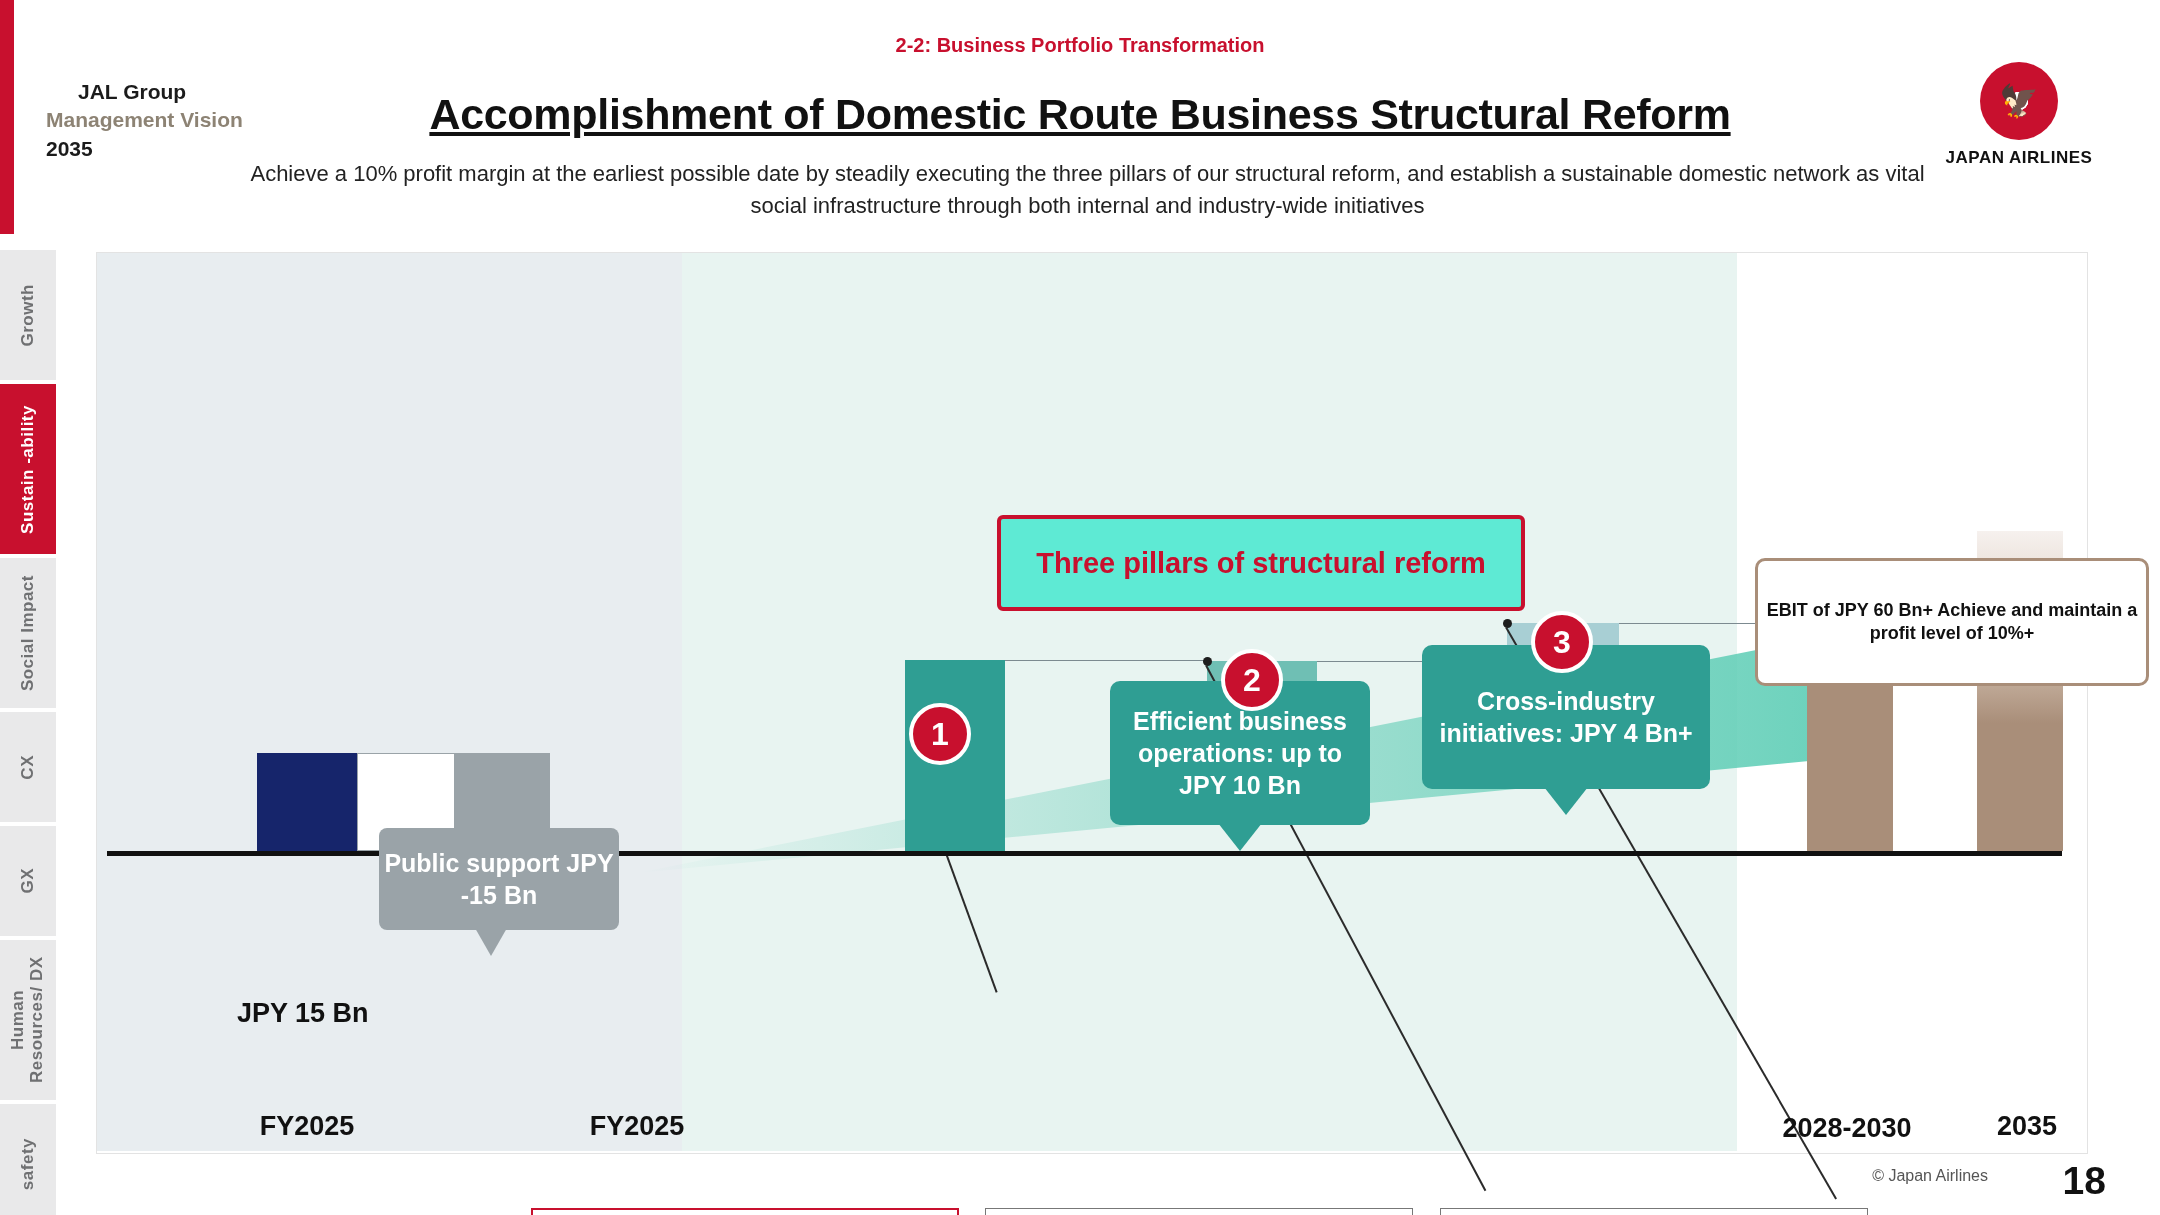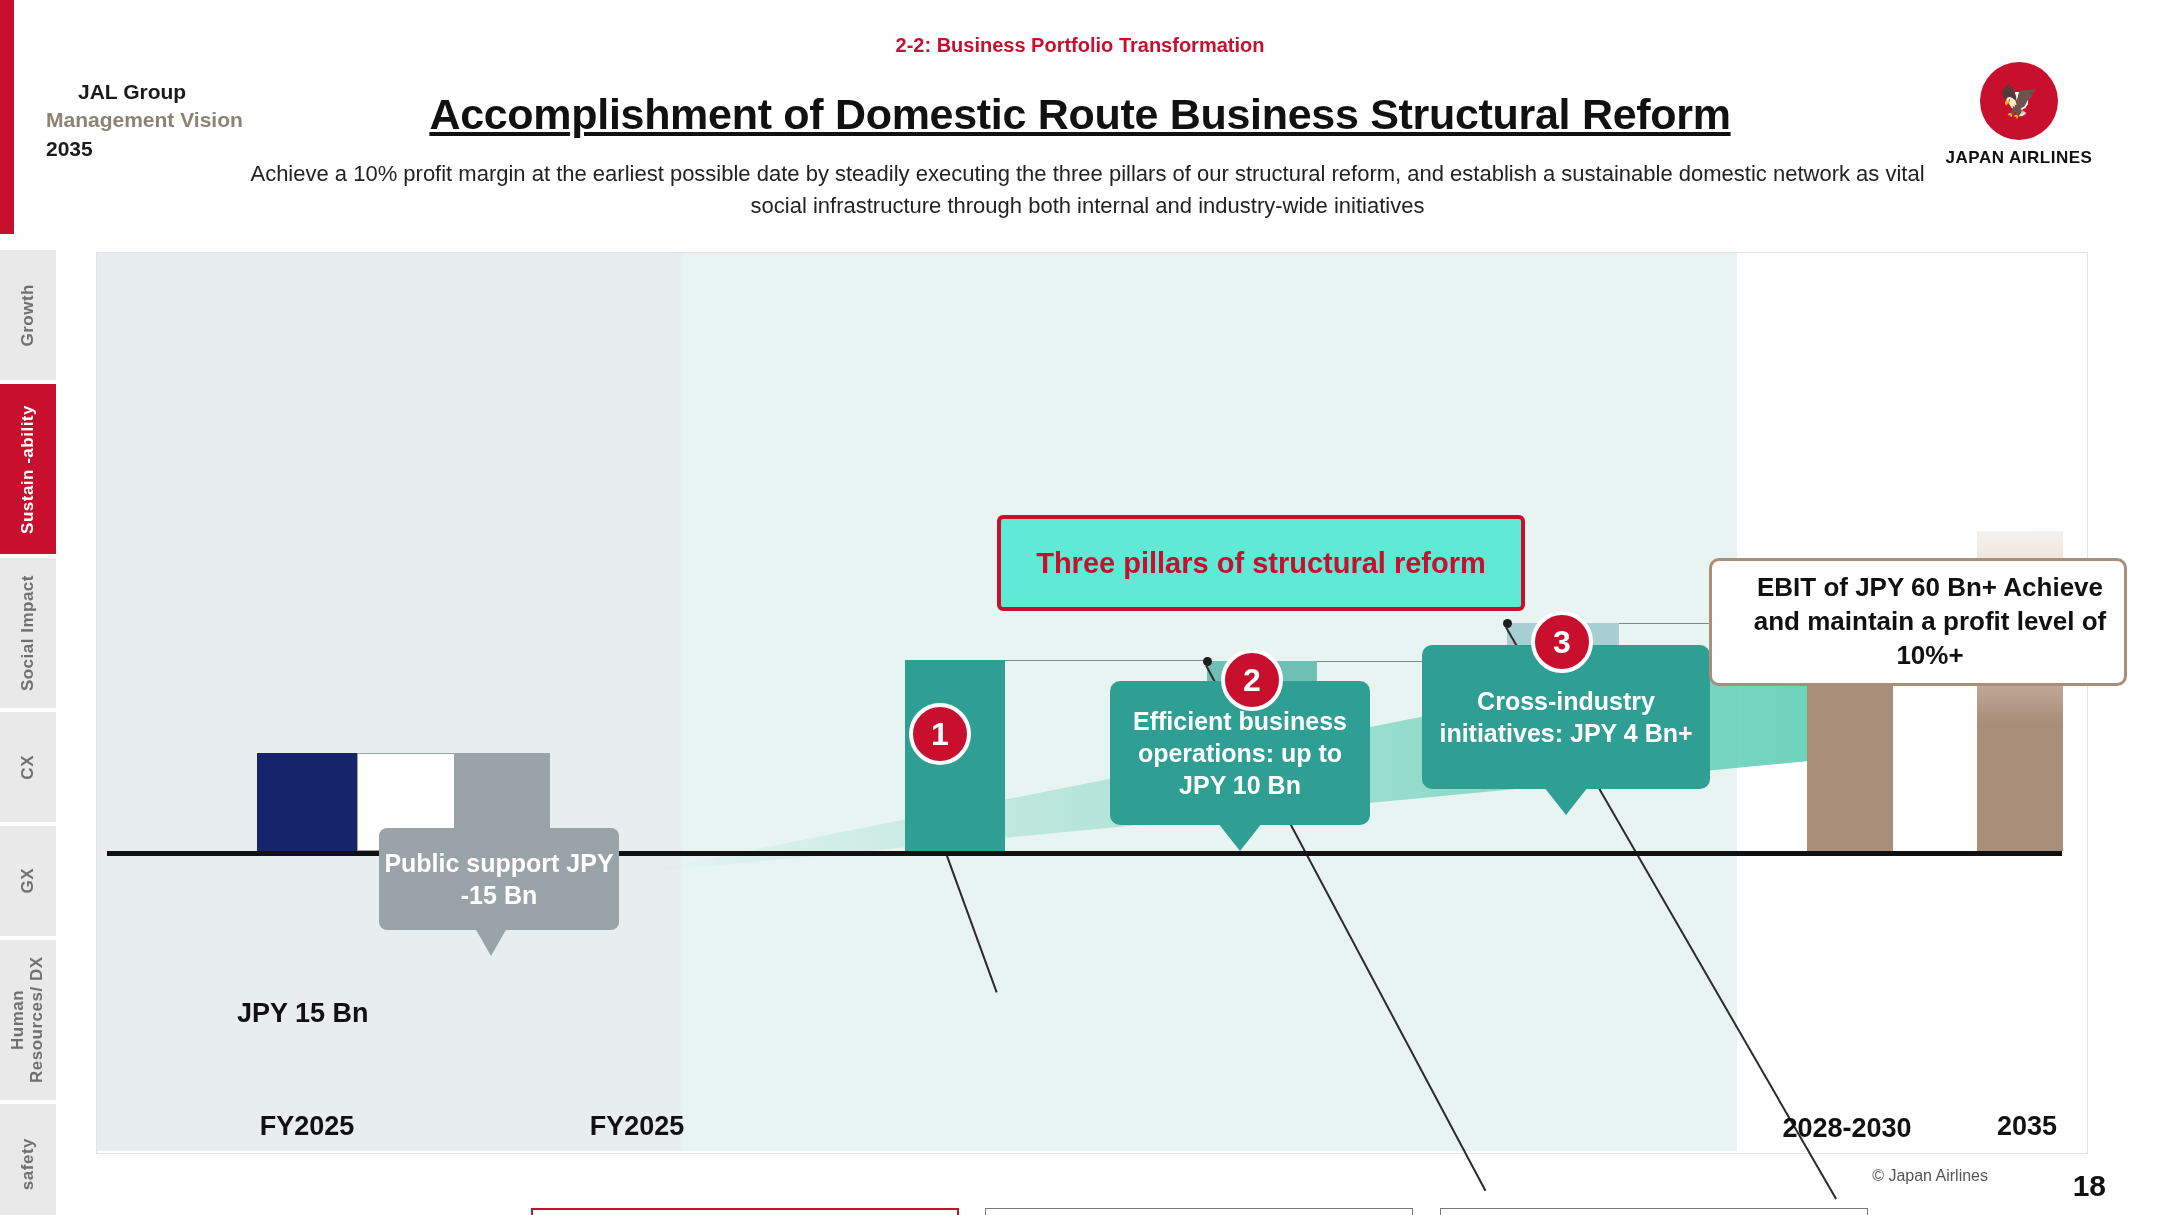--- a/index.html
+++ b/index.html
@@ -140,24 +140,24 @@
     border-radius:8px;text-align:center;font-weight:bold;font-size:25px;line-height:1.3;
     display:flex;align-items:center;justify-content:center;
   }
   .gray-callout:after{
     content:"";position:absolute;bottom:-26px;left:40%;
     width:0;height:0;border-left:16px solid transparent;border-right:16px solid transparent;
     border-top:28px solid #9aa3a8;
   }
 
   .ebitbox{
-    position:absolute;left:1612px;top:305px;width:388px;height:122px;
+    position:absolute;left:1658px;top:305px;width:388px;height:122px;
     border:3px solid #a98e79;border-radius:10px;background:#fff;
     display:flex;align-items:center;justify-content:center;text-align:center;
-    font-weight:bold;font-size:26px;color:#111;line-height:1.3;padding-left:24px;
+    font-weight:bold;font-size:18px;color:#111;line-height:1.3;
   }
 
   .lbl{position:absolute;font-weight:bold;color:#111;}
   .lbl-jpy15{left:140px;top:745px;font-size:27px;}
   .lbl-eff{left:515px;top:738px;font-size:27px;text-align:center;width:170px;line-height:1.3;}
   .xlabel{position:absolute;font-size:27px;font-weight:bold;color:#111;text-align:center;}
   .x1{left:120px;top:858px;width:180px;}
   .x2{left:430px;top:858px;width:220px;}
   .x3{left:1650px;top:858px;width:200px;line-height:1.3;}
   .x4{left:1850px;top:858px;width:160px;}
@@ -167,21 +167,21 @@
     color:#c8102e;font-weight:bold;font-size:19px;line-height:1.42;padding:16px 14px 12px 16px;
   }
   .n1{left:434px;top:955px;width:428px;height:196px;border:2px solid #c8102e;}
   .n2{left:888px;top:955px;width:428px;height:196px;}
   .n3{left:1343px;top:955px;width:428px;height:196px;}
 
   
   .leader{position:absolute;background:#2b2b2b;transform-origin:0 0;height:1.5px;}
 
   .footer-c{position:absolute;right:172px;bottom:30px;font-size:16px;color:#555;}
-  .pagenum{position:absolute;right:54px;bottom:12px;font-size:30px;font-weight:bold;color:#111;margin-left:44px;}
+  .pagenum{position:absolute;right:54px;bottom:12px;font-size:39px;font-weight:bold;color:#111;margin-left:44px;}
 </style>
 </head>
 <body>
 
 <div class="header-redbar"></div>
 
 <div class="brand">
   <div class="b1">JAL Group</div>
   <div class="b2">Management Vision</div>
   <div class="b3">2035</div>

